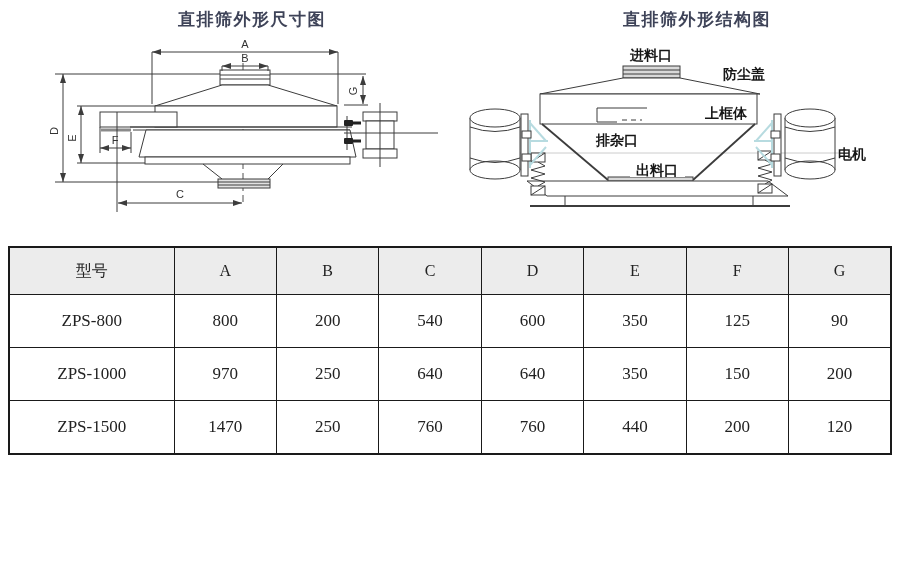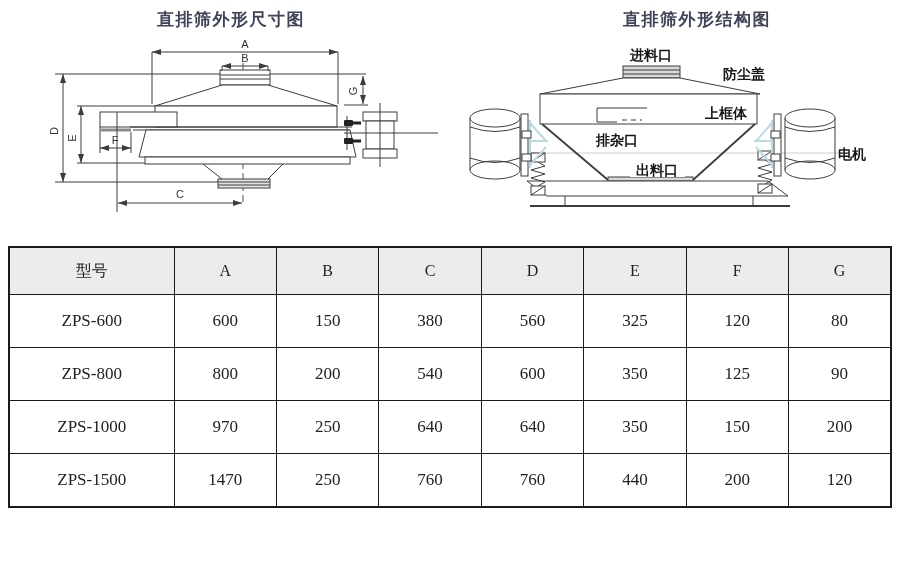--- a/index.html
+++ b/index.html
@@ -4,21 +4,21 @@
 <style>
   html,body { margin:0; padding:0; background:#ffffff; }
   .stage {
     position:relative; width:900px; height:570px; background:#ffffff;
     font-family:"Liberation Sans", sans-serif; overflow:hidden;
   }
   .fig-title {
     position:absolute; top:8px; width:450px; text-align:center;
     font-size:17px; font-weight:bold; color:#3e4358; letter-spacing:1.5px;
   }
-  #title-left  { left:6px; }
+  #title-left  { left:0;padding-left:27px; }
   #title-right { left:472px; }
   svg.fig { position:absolute; top:0; }
   #fig-left  { left:0; }
   #fig-right { left:450px; }
 
   table.dims {
     position:absolute; left:8px; top:246px; width:884px;
     border-collapse:collapse; table-layout:fixed;
     border:2px solid #1a1a1a;
     font-family:Liberation Serif, serif;
@@ -258,30 +258,20 @@
         <th>A</th>
         <th>B</th>
         <th>C</th>
         <th>D</th>
         <th>E</th>
         <th>F</th>
         <th>G</th>
       </tr>
     </thead>
     <tbody>
-      <tr>
-        <td>ZPS-600</td>
-        <td>600</td>
-        <td>150</td>
-        <td>380</td>
-        <td>560</td>
-        <td>325</td>
-        <td>120</td>
-        <td>80</td>
-      </tr>
       <tr>
         <td>ZPS-800</td>
         <td>800</td>
         <td>200</td>
         <td>540</td>
         <td>600</td>
         <td>350</td>
         <td>125</td>
         <td>90</td>
       </tr>

